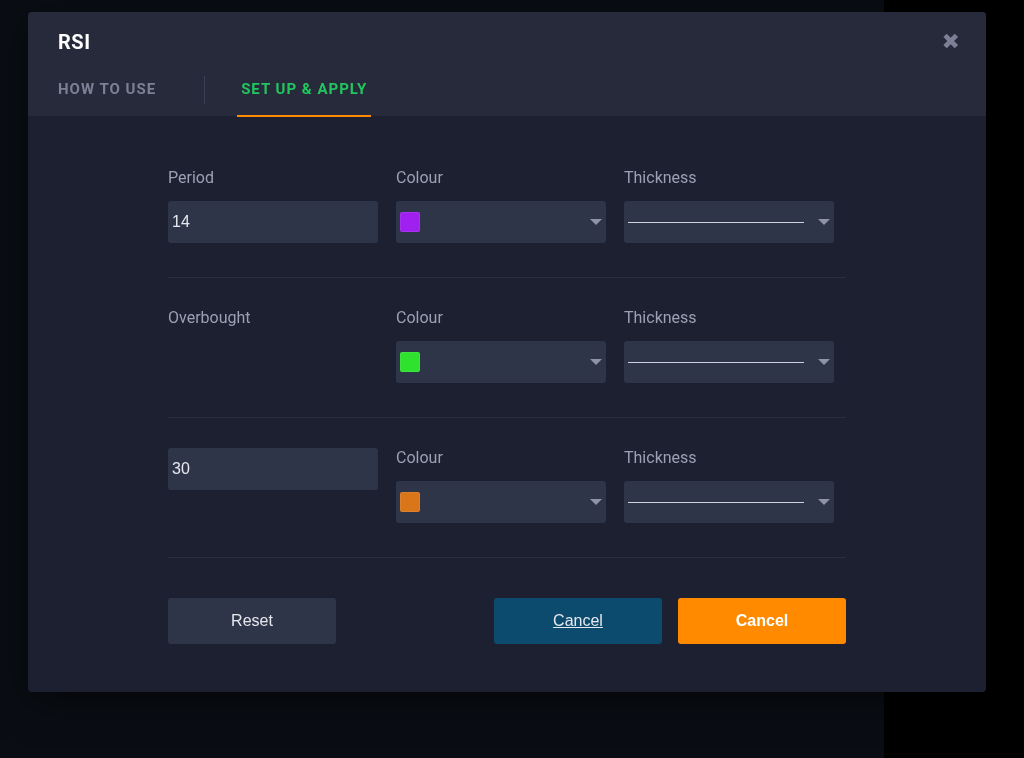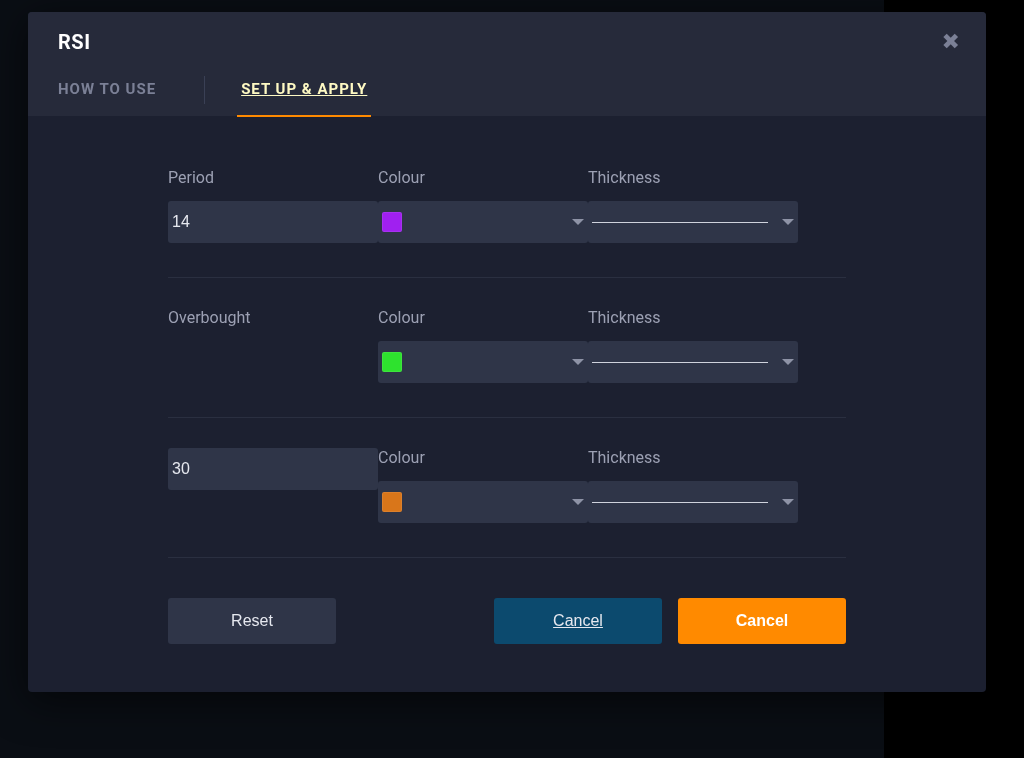--- a/index.html
+++ b/index.html
@@ -67,37 +67,37 @@
     cursor: pointer;
     text-transform: uppercase;
     position: relative;
   }
   .tab-sep {
     width: 1px;
     background: #3a4055;
     margin: 12px 36px 12px 0;
   }
   .tab.active {
-    color: #fef9c3;
-    text-decoration: underline;
+    color: #22c55e;
   }
   .tab.active::after {
     content: "";
     position: absolute;
     left: -4px; right: -4px; bottom: -1px;
     height: 2px;
     background: #ff8a00;
   }
   .modal-body {
     flex: 1;
     padding: 52px 140px 30px 140px;
   }
   .row {
     display: grid;
     grid-template-columns: 210px 210px 210px;
+    gap: 18px;
   }
   .field-label {
     color: #9ca0b3;
     font-size: 16px;
     margin-bottom: 14px;
     font-weight: 400;
   }
   .field-input, .field-select {
     background: #2f3548;
     border: none;

